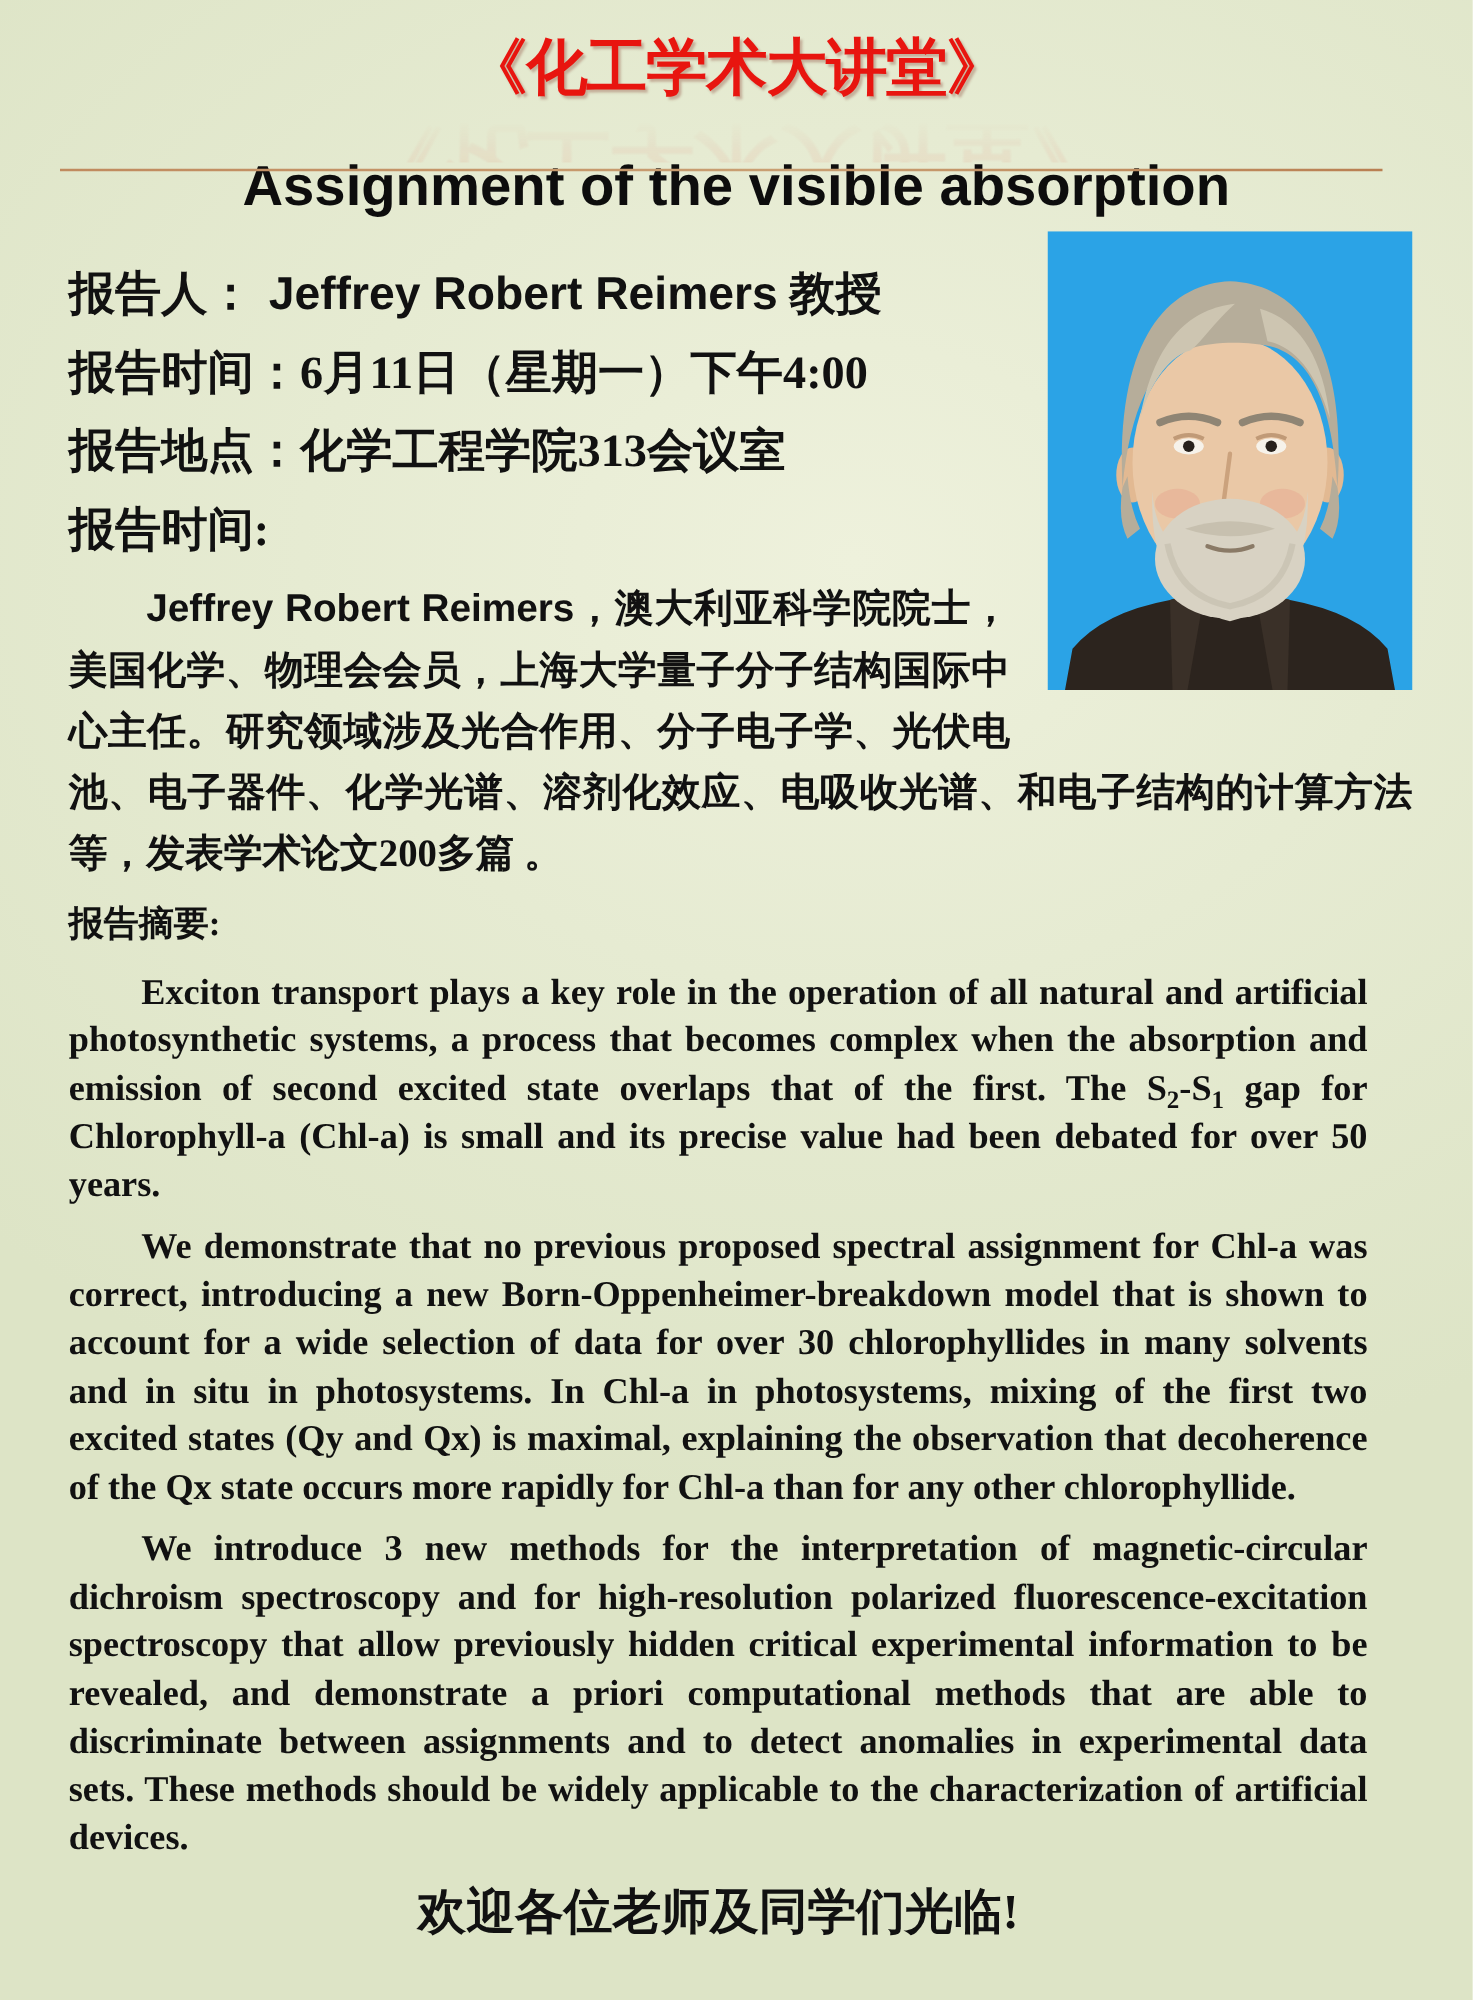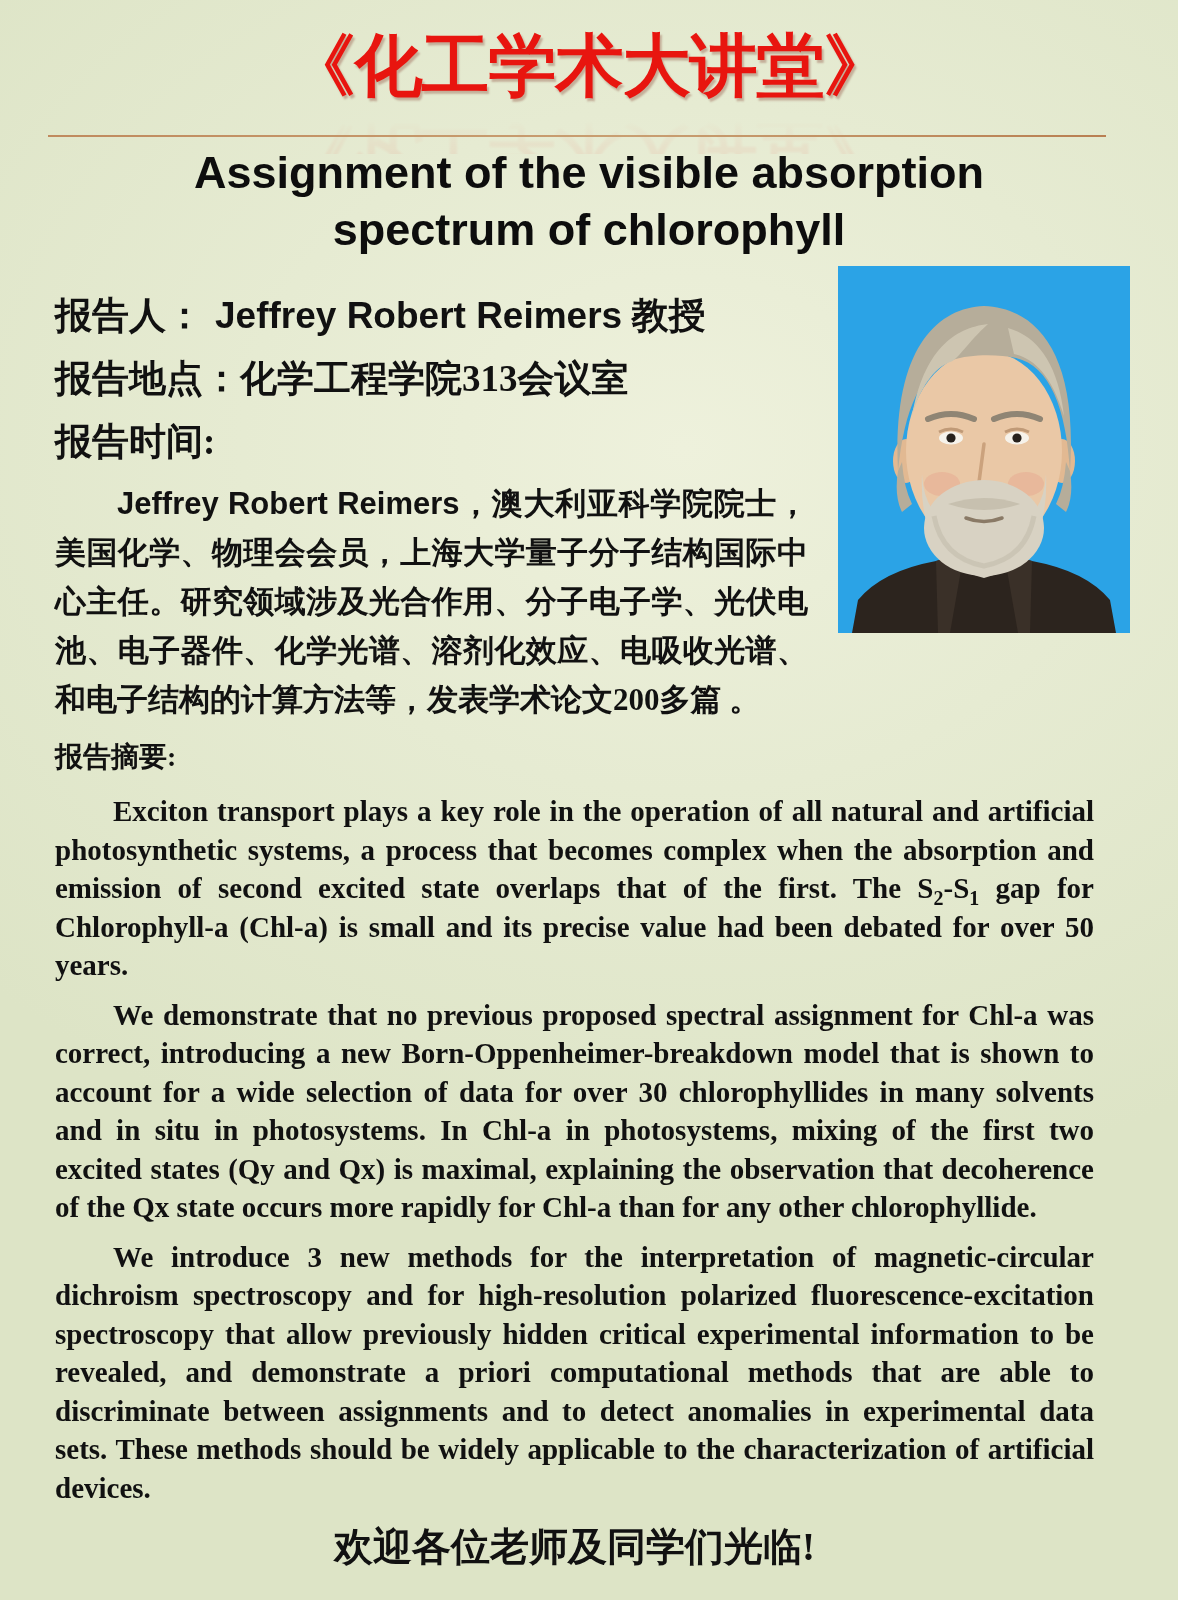--- a/index.html
+++ b/index.html
@@ -3,21 +3,21 @@
 <meta charset="utf-8">
 <style>
   html,body{margin:0;padding:0;}
   body{width:1178px;height:1600px;overflow:hidden;
        font-family:"Liberation Serif", serif;color:#111;}
   .page{position:relative;width:1178px;height:1600px;
         background:radial-gradient(ellipse 980px 760px at 58% 28%, #eef1dc 0%, #e6ebd2 45%, #dde4c6 100%);
         background-color:#e2e8cc;}
   
   .header{position:relative;padding-top:22px;}
-  .title-cn{font-weight:bold;font-size:68px;line-height:1.3;text-align:center;
+  .title-cn{font-weight:bold;font-size:49px;line-height:1.3;text-align:center;
             color:#e8150f;letter-spacing:-1px;
             text-shadow:2px 3px 2px rgba(110,20,10,.28);}
   .reflect-wrap{height:44px;overflow:hidden;pointer-events:none;}
   .reflect-inner{font-weight:bold;font-size:68px;line-height:1.3;text-align:center;
                  color:#e8150f;letter-spacing:-1px;transform:scaleY(-1);
                  opacity:.17;filter:blur(1px);
                  -webkit-mask-image:linear-gradient(to bottom, rgba(0,0,0,.8), transparent 90%);
                  mask-image:linear-gradient(to bottom, rgba(0,0,0,.8), transparent 90%);}
   .rule{position:absolute;top:127px;left:48px;width:1058px;height:2px;border:0;
         background:linear-gradient(to right,#c08a5e 0%,#c99f72 55%,#b97f52 100%);}
@@ -48,21 +48,21 @@
 <body>
 
 <div class="page">
 
   <header class="header">
     <div class="title-cn">《化工学术大讲堂》</div>
     <div class="reflect-wrap">
       <div class="reflect-inner">《化工学术大讲堂》</div>
     </div>
     <hr class="rule">
-    <h1 class="title-en"><span>Assignment of the visible absorption</span><br><span>spectrum of chlorophyll</span></h1>
+    <h1 class="title-en"><span>Assignment of the visible absorption</span><br></h1>
   </header>
 
   <section class="speaker">
 
     <div class="photo">
       <svg viewBox="0 0 292 367" xmlns="http://www.w3.org/2000/svg">
         <rect width="292" height="367" fill="#2ba3e6"></rect>
 
         <path d="M116,250 h60 v70 h-60 Z" fill="#d3a880"></path>
         <path d="M116,268 q30,16 60,0 v20 q-30,14 -60,0 Z" fill="#b98c66" opacity=".5"></path>
@@ -99,20 +99,21 @@
         <path d="M60,205 C54,84 98,42 146,40 C198,42 240,86 232,205 C228,142 212,100 178,92 C160,88 132,88 114,94 C84,104 66,142 60,205 Z" fill="#b6ad9a"></path>
         <path d="M74,150 C86,84 116,62 150,58 C130,76 118,96 112,96 C96,102 82,122 74,150 Z" fill="#cdc5b1"></path>
         <path d="M170,62 C198,70 220,96 226,150 C214,110 196,92 176,88 Z" fill="#cdc5b1"></path>
         <path d="M60,205 Q56,230 64,246 L74,238 Q66,222 64,196 Z" fill="#b6ad9a"></path>
         <path d="M232,205 Q236,230 228,246 L218,238 Q226,222 228,196 Z" fill="#b6ad9a"></path>
       </svg>
     </div>
 
     <div class="info">
       <div><span>报告人：</span><span class="en">Jeffrey Robert Reimers</span><span> 教授</span></div>
+      <div><span>报告时间：</span><span>6月11日（星期一）下午4:00</span></div>
       <div><span>报告地点：</span><span>化学工程学院313会议室</span></div>
       <div>报告时间:</div>
     </div>
 
     <p class="bio"><span class="en-b">Jeffrey Robert Reimers</span><span>，澳大利亚科学院院士，美国化学、物理会会员，上海大学量子分子结构国际中心主任。研究领域涉及光合作用、分子电子学、光伏电池、电子器件、化学光谱、溶剂化效应、电吸收光谱、和电子结构的计算方法等，发表学术论文200多篇 。</span></p>
   </section>
 
   <section class="abstract">
     <h2>报告摘要:</h2>
     <p class="abs"><span>Exciton transport plays a key role in the operation of all natural and artificial photosynthetic systems, a process that becomes complex when the absorption and emission of second excited state overlaps that of the first. The </span><span>S</span><sub>2</sub><span>-</span><span>S</span><sub>1</sub><span> gap for Chlorophyll-a (Chl-a) is small and its precise value had been debated for over 50 years.</span></p>

